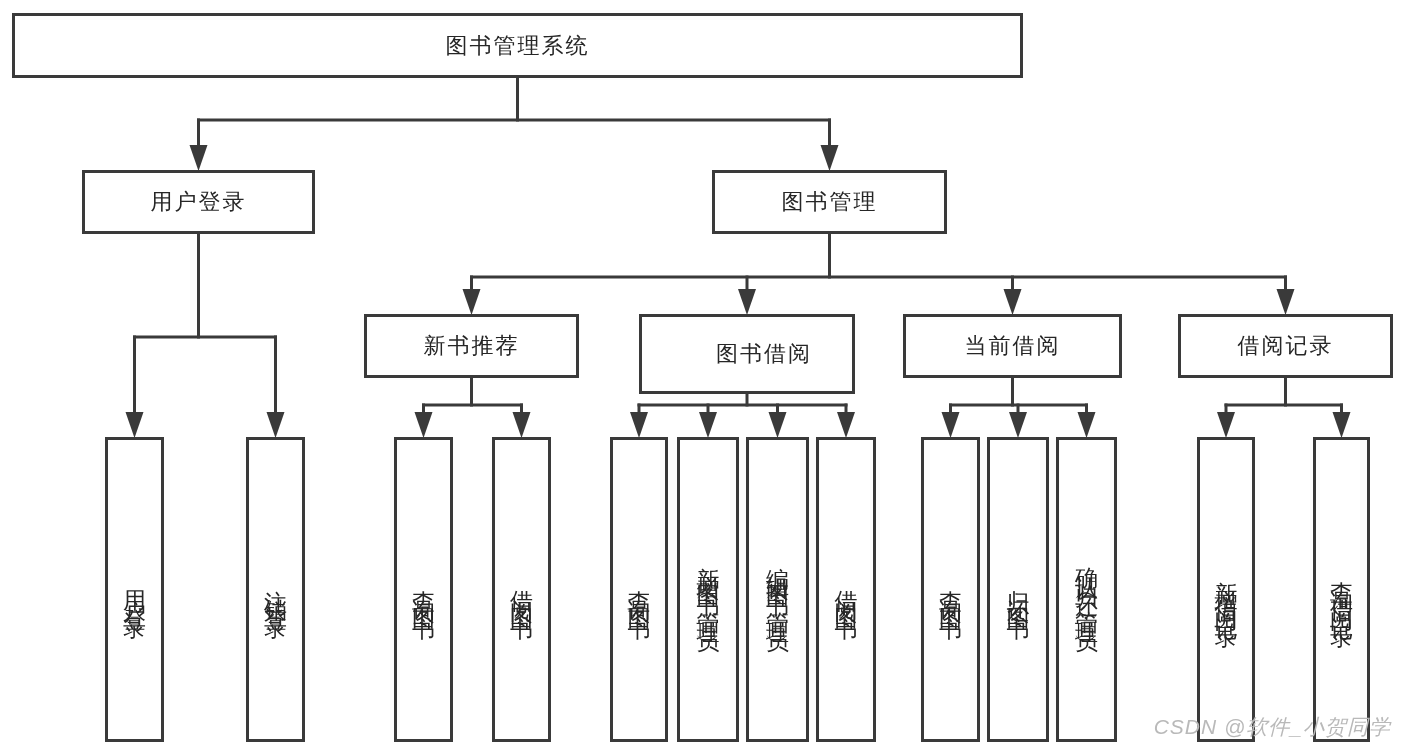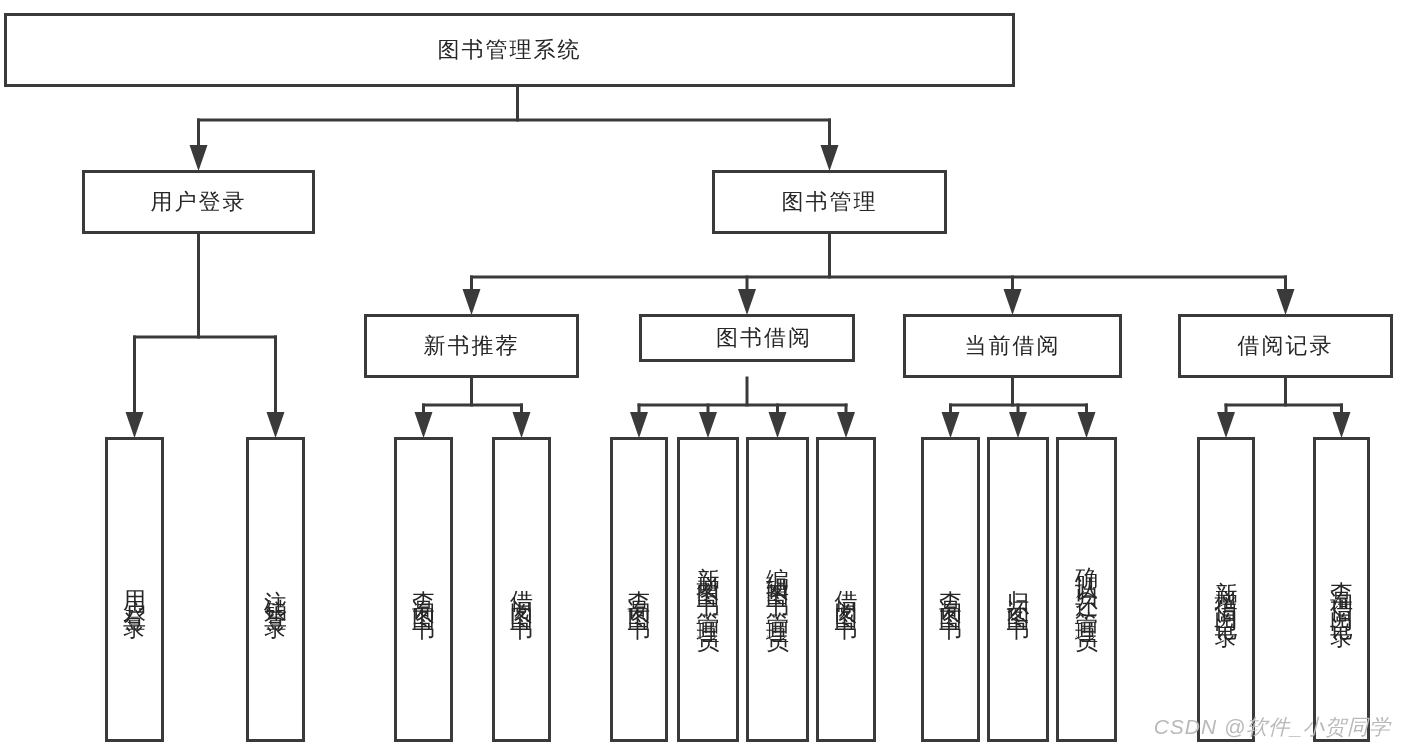--- a/index.html
+++ b/index.html
@@ -107,25 +107,25 @@
       <path d="M 1086.5 405 V 415" fill="none" stroke="#3a3a3a" stroke-width="3" stroke-linecap="square"></path>
       <polygon points="1086.5,438 1077.5,412 1095.5,412" fill="#3a3a3a"></polygon>
       <path d="M 1285.5 378 V 405" fill="none" stroke="#3a3a3a" stroke-width="3" stroke-linecap="square"></path>
       <path d="M 1226 405 H 1341.5" fill="none" stroke="#3a3a3a" stroke-width="3" stroke-linecap="square"></path>
       <path d="M 1226 405 V 415" fill="none" stroke="#3a3a3a" stroke-width="3" stroke-linecap="square"></path>
       <polygon points="1226,438 1217,412 1235,412" fill="#3a3a3a"></polygon>
       <path d="M 1341.5 405 V 415" fill="none" stroke="#3a3a3a" stroke-width="3" stroke-linecap="square"></path>
       <polygon points="1341.5,438 1332.5,412 1350.5,412" fill="#3a3a3a"></polygon>
     </svg>
   <div id="watermark" style="color: rgb(185, 185, 185);">CSDN @软件_小贺同学</div>
-<div class="node h-text" style="left: 4px; top: 13px; width: 1011px; height: 74px;">图书管理系统</div>
+<div class="node h-text" style="left: 12px; top: 13px; width: 1011px; height: 65px;">图书管理系统</div>
     <div class="node h-text" style="left: 82px; top: 170px; width: 233px; height: 64px;">用户登录</div>
     <div class="node h-text" style="left: 712px; top: 170px; width: 235px; height: 64px; text-align: center;">图书管理</div>
     <div class="node h-text" style="left: 364px; top: 314px; width: 215px; height: 64px;">新书推荐</div>
-    <div class="node h-text" style="left: 639px; top: 314px; width: 216px; height: 48px; padding-left: 34px;">图书借阅</div>
+    <div class="node h-text" style="left: 639px; top: 314px; width: 216px; height: 80px; padding-left: 34px;">图书借阅</div>
     <div class="node h-text" style="left: 903px; top: 314px; width: 219px; height: 64px; text-align: center;">当前借阅</div>
     <div class="node h-text" style="left: 1178px; top: 314px; width: 215px; height: 64px;">借阅记录</div>
     <div class="node v-text" style="left: 105px; top: 437px; width: 59px; height: 305px;">用户登录</div>
     <div class="node v-text" style="left: 246px; top: 437px; width: 59px; height: 305px;">注销登录</div>
     <div class="node v-text" style="left: 394px; top: 437px; width: 59px; height: 305px;">查询图书</div>
     <div class="node v-text" style="left: 492px; top: 437px; width: 59px; height: 305px;">借阅图书</div>
     <div class="node v-text" style="left: 610px; top: 437px; width: 58px; height: 305px;">查询图书</div>
     <div class="node v-text" style="left: 677px; top: 437px; width: 62px; height: 305px;">新增图书（管理员）</div>
     <div class="node v-text" style="left: 746px; top: 437px; width: 63px; height: 305px;">编辑图书（管理员）</div>
     <div class="node v-text" style="left: 816px; top: 437px; width: 60px; height: 305px;">借阅图书</div>

